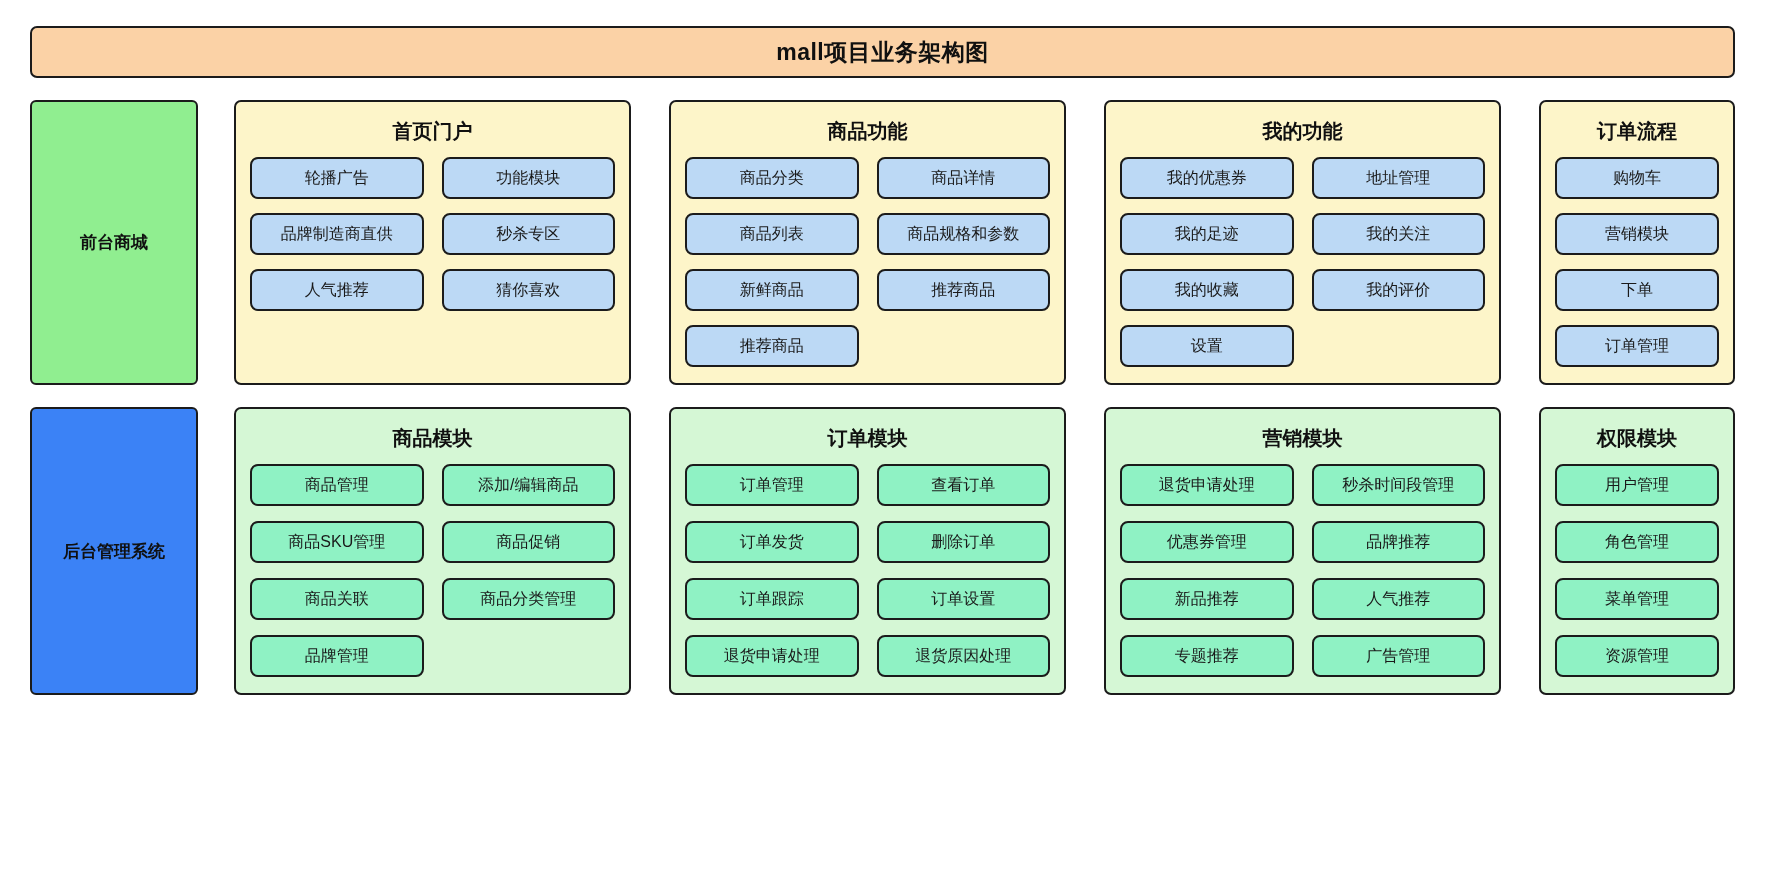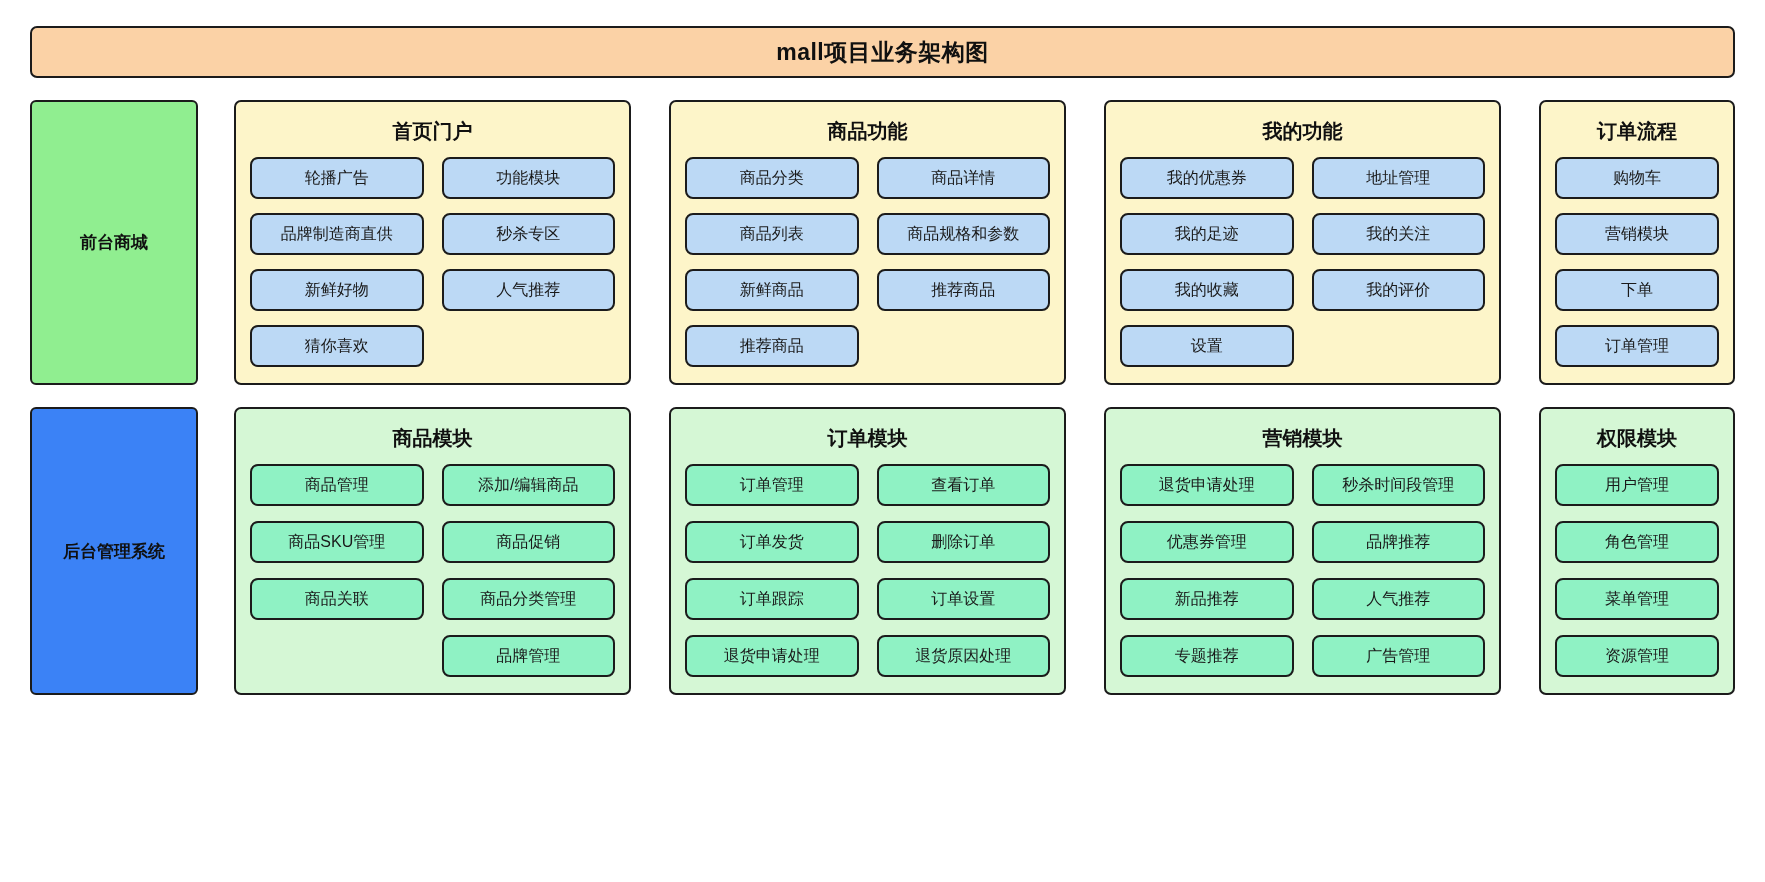--- a/index.html
+++ b/index.html
@@ -93,21 +93,21 @@
     box-sizing:border-box;
     height:42px;
     display:flex;align-items:center;justify-content:center;
     font-size:16px;color:#1a1a1a;
     white-space:nowrap;
   }
   .item-blue{background:#bcd9f5;}
   .item-mint{background:#8ff2c4;}
 
   
-  .row-bottom .items{gap:15px 18px;justify-content:flex-end;}
+  .row-bottom .items{gap:15px 18px;}
   .row-bottom .group-title{margin:6px 0 12px 0;}
 </style>
 </head>
 <body>
 
 <div class="canvas">
 
   <div class="title-bar">
     <span>mall项目业务架构图</span>
   </div>
@@ -120,21 +120,20 @@
 
     <div class="groups">
 
       <div class="group group-yellow g-wide">
         <div class="group-title">首页门户</div>
         <div class="items cols2">
           <div class="item item-blue">轮播广告</div>
           <div class="item item-blue">功能模块</div>
           <div class="item item-blue">品牌制造商直供</div>
           <div class="item item-blue">秒杀专区</div>
-          <div class="item item-blue">新鲜好物</div>
           <div class="item item-blue">人气推荐</div>
           <div class="item item-blue">猜你喜欢</div>
         </div>
       </div>
 
       <div class="group group-yellow g-wide">
         <div class="group-title">商品功能</div>
         <div class="items cols2">
           <div class="item item-blue">商品分类</div>
           <div class="item item-blue">商品详情</div>

